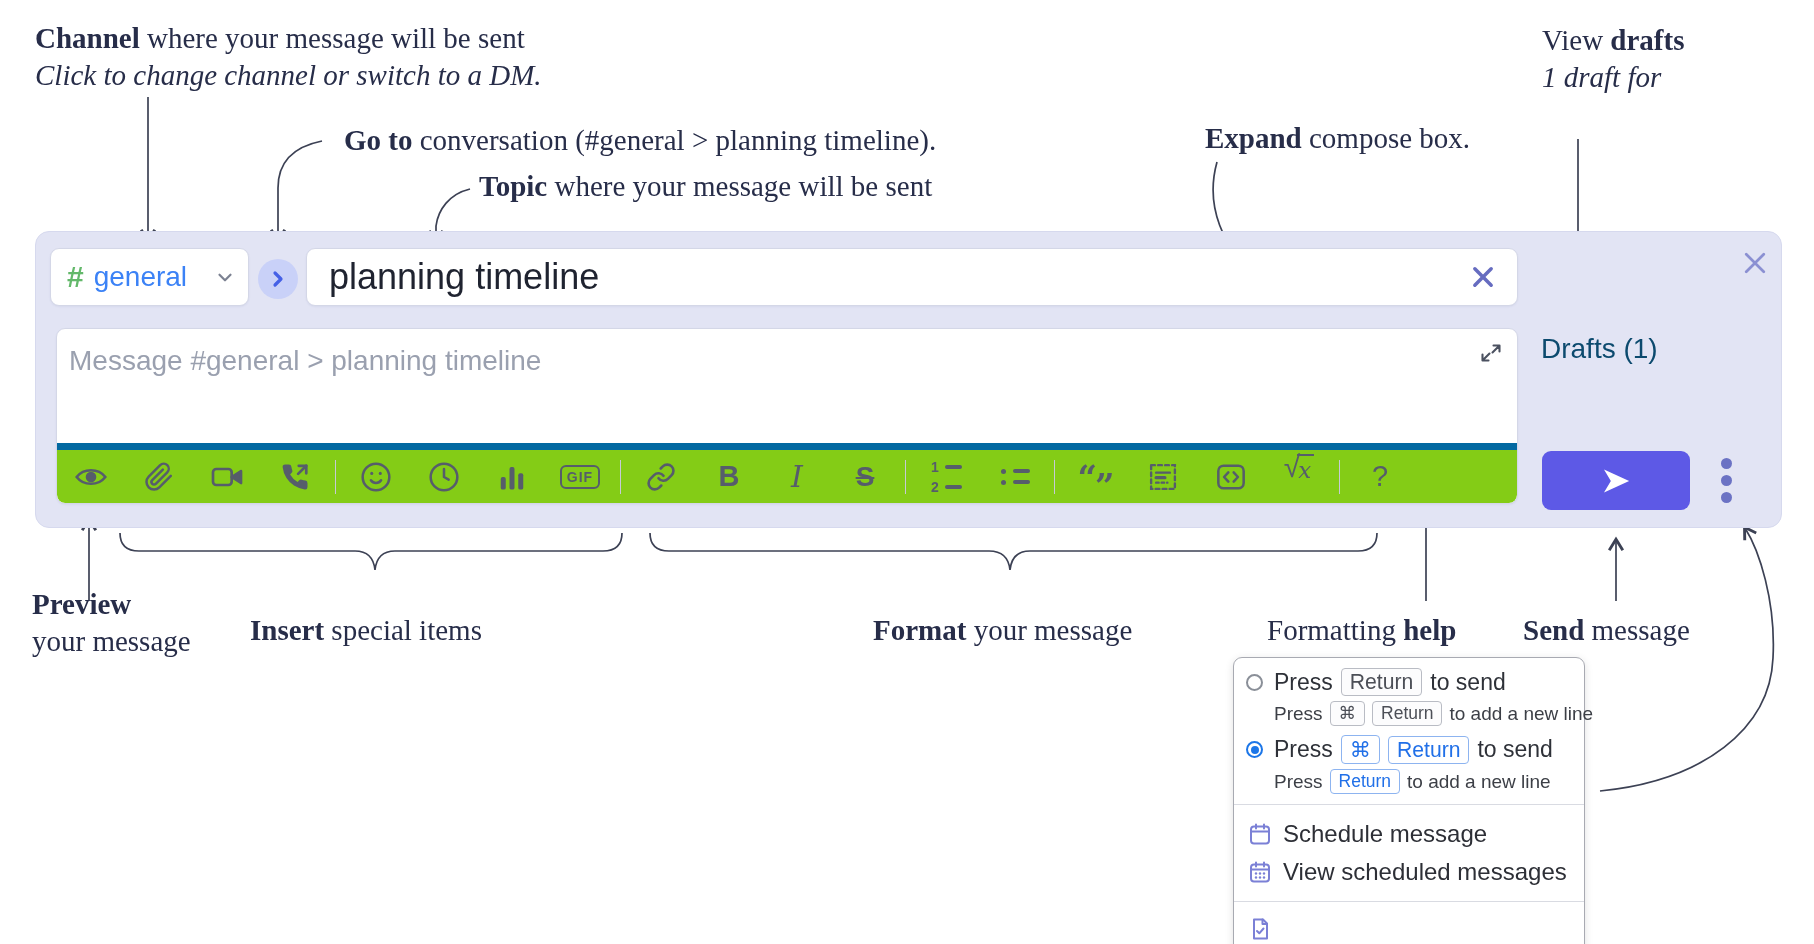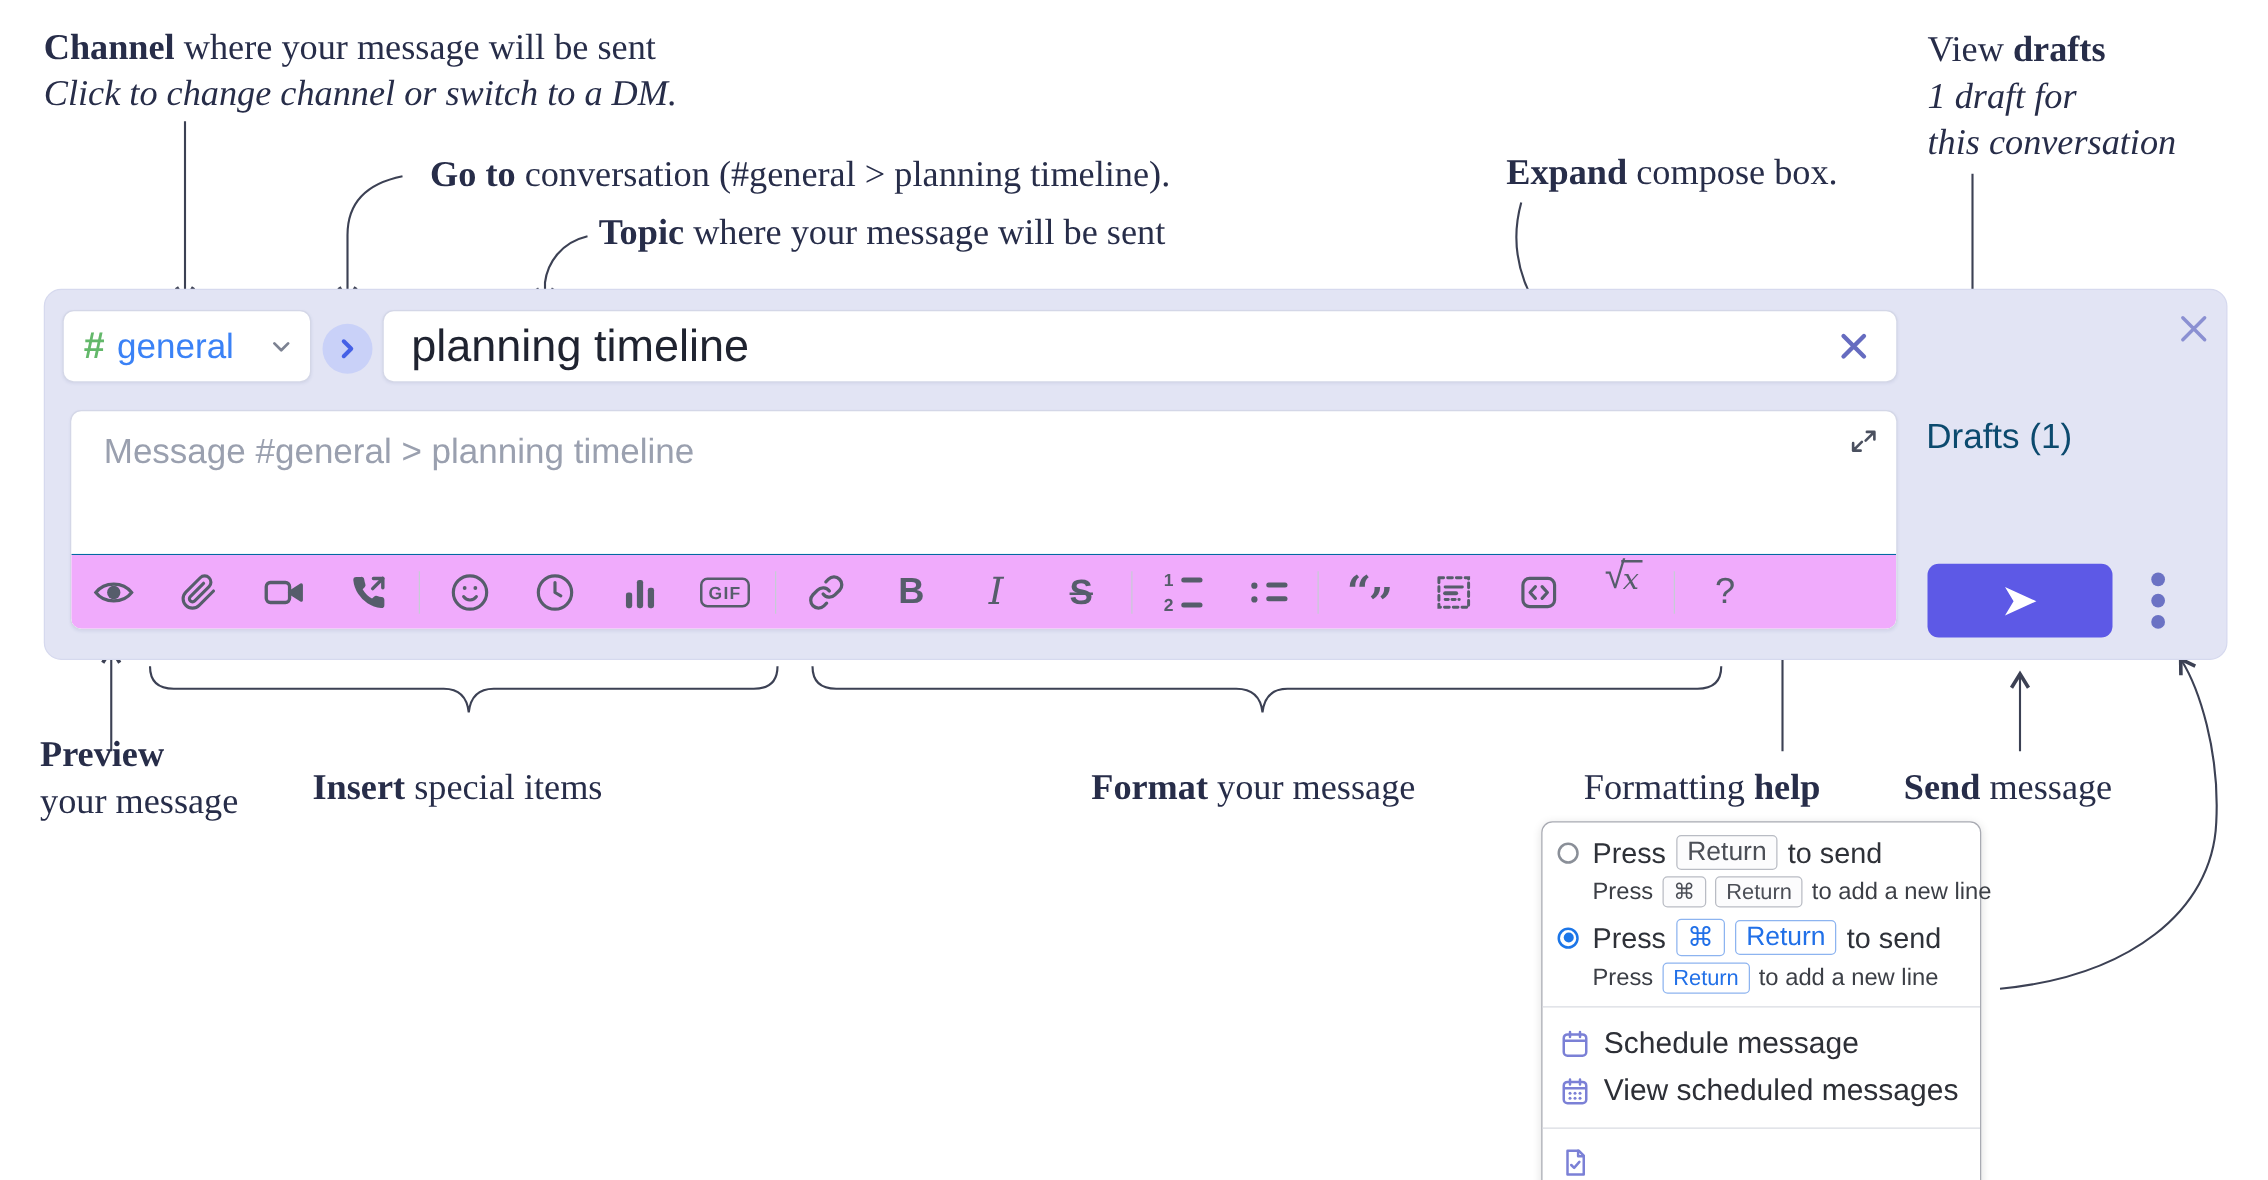--- a/index.html
+++ b/index.html
@@ -30,24 +30,24 @@
   .topicbox{left:270px;top:16px;width:1212px;height:58px;display:flex;align-items:center;}
   .topicbox input{flex:1;border:none;outline:none;background:transparent;font-size:36px;color:#1f2330;
                   padding:0 0 0 22px;font-family:inherit;}
   .clearx{margin:0 18px 0 8px;color:#666cc0;background:none;border:none;cursor:pointer;padding:2px;}
   .closex{left:1702px;top:14px;color:#8b90d2;background:none;border:none;cursor:pointer;padding:2px;}
   .drafts{left:1505px;top:101px;font-size:28px;color:#0c4a6e;text-decoration:none;}
 
   .msgunit{left:20px;top:96px;width:1462px;height:176px;overflow:hidden;}
   .msgunit textarea{position:absolute;left:0;top:0;width:100%;height:116px;border:none;outline:none;resize:none;
                     background:transparent;font-family:inherit;font-size:28px;color:#1d4ed8;
-                    padding:16px 60px 0 26px;box-sizing:border-box;}
+                    padding:16px 60px 0 12px;box-sizing:border-box;}
   .msgunit textarea::placeholder{color:#9aa0af;opacity:1;}
   .expand{right:12px;top:10px;color:#4b5160;background:none;border:none;cursor:pointer;padding:2px;}
-  .toolbar{left:0;bottom:0;width:100%;height:60px;background:#f0abfc;border-top:1px solid #0369a1;
+  .toolbar{left:0;bottom:0;width:100%;height:60px;background:#84cc16;border-top:7px solid #0369a1;
            border-radius:0 0 8px 8px;display:flex;align-items:center;padding-left:0;box-sizing:border-box;}
   .tcell{width:68px;height:100%;display:flex;align-items:center;justify-content:center;
          color:#565d6b;cursor:pointer;background:none;border:none;padding:0;}
   .tdiv{width:1px;height:34px;background:#c7cad6;margin:0 6px;}
   .icon-b{font-size:29px;font-weight:800;}
   .icon-i{font-size:30px;font-style:italic;font-family:"DejaVu Serif","Liberation Serif",serif;}
   .icon-s{font-size:28px;font-weight:600;text-decoration:line-through;text-decoration-thickness:2px;}
   .icon-q{font-family:"DejaVu Serif",serif;font-weight:700;font-size:34px;letter-spacing:-2px;}
   .icon-q .lo{display:inline-block;transform:translateY(9px);}
   .icon-gif{font-size:14px;font-weight:700;letter-spacing:1px;border:2.4px solid currentColor;
@@ -125,21 +125,20 @@
     <b>Topic</b><span> where your message will be sent</span>
   </div>
 
   <div class="abs ann" style="left:1205px;top:120px">
     <b>Expand</b><span> compose box.</span>
   </div>
 
   <div class="abs ann" style="left:1542px;top:22px">
     <div><span>View </span><b>drafts</b></div>
     <div class="it">1 draft for</div>
-    <div class="it">this conversation</div>
   </div>
 
   <div class="abs compose">
 
     <div class="abs whitebox chanbox">
       <span class="hash">#</span>
       <span class="chanlabel">general</span>
       <span class="chevdown">
         <svg width="22" height="22" viewBox="0 0 24 24" fill="none" stroke="currentColor" stroke-width="2.4" stroke-linecap="round" stroke-linejoin="round">
             <path d="M6 9.5 l6 6 6-6"></path>

